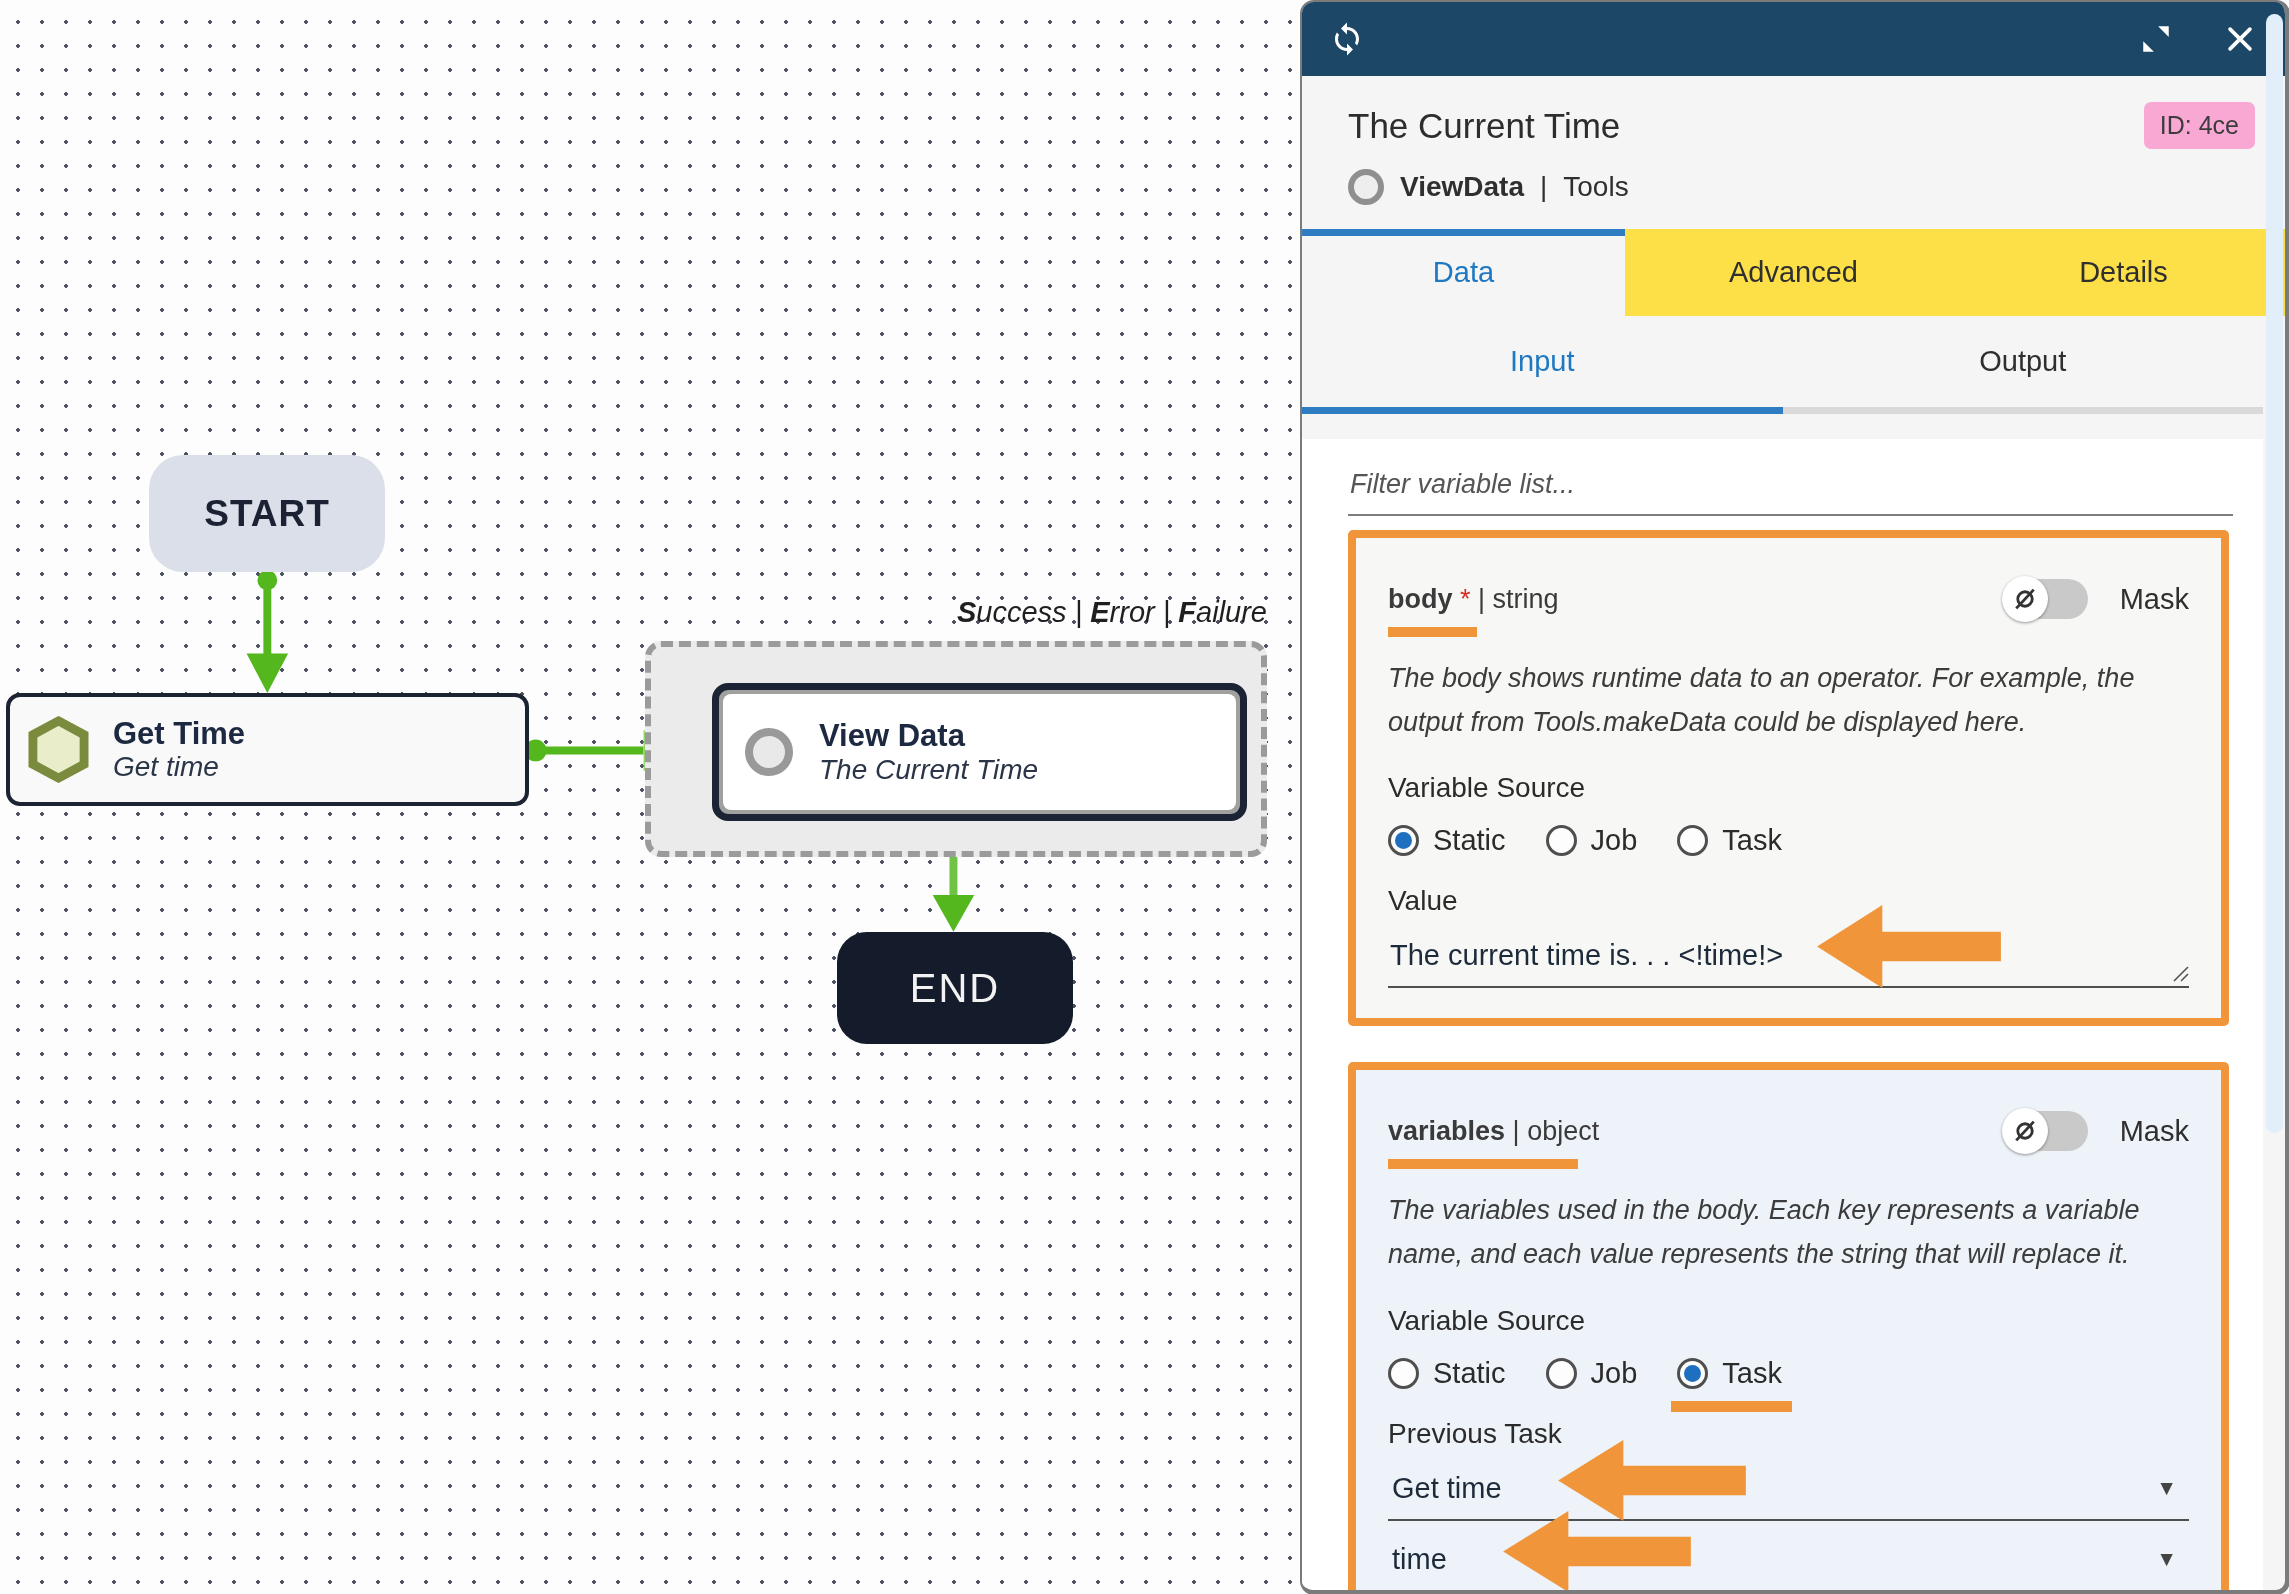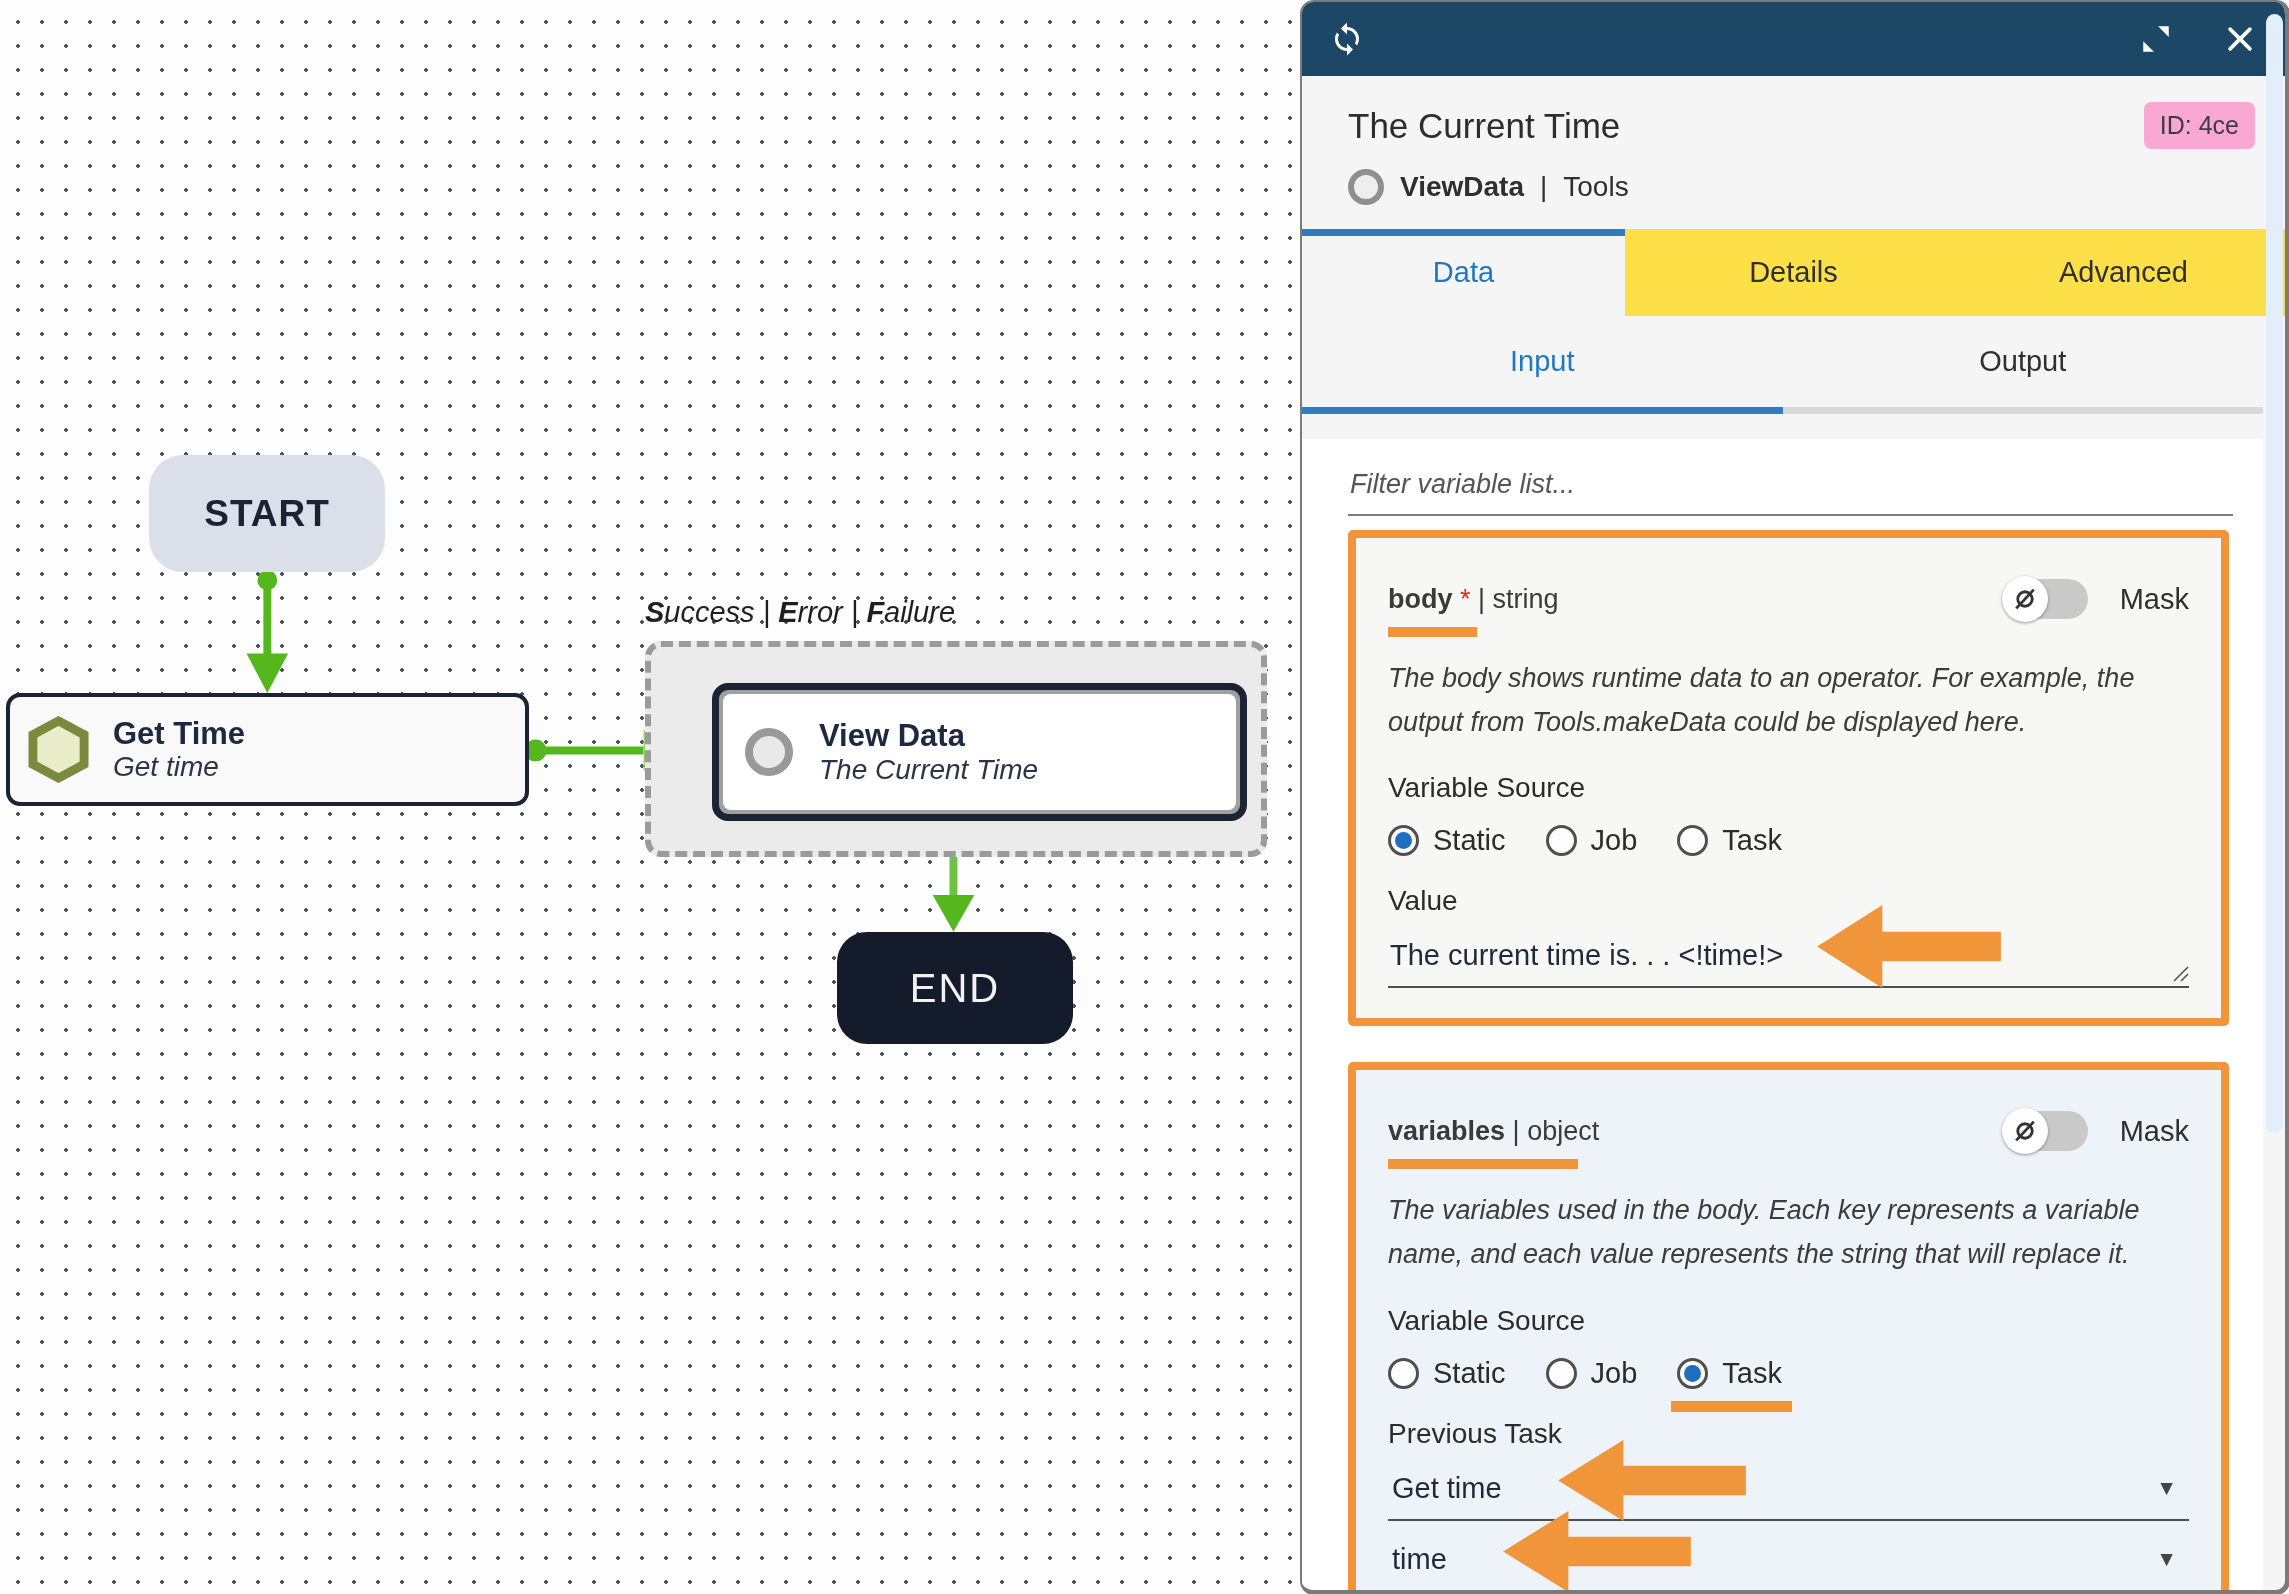--- a/index.html
+++ b/index.html
@@ -31,21 +31,21 @@
 
   .selection-box { position: absolute; left: 645px; top: 641px; width: 622px; height: 216px;
     background: #ebebeb; border: 6px dashed #9b9b9b; border-radius: 16px; }
   .viewdata-node { left: 712px; top: 683px; width: 535px; height: 138px;
     background: #a0a0a0; border: 7px solid #1b2335; border-radius: 16px; padding: 4px; }
   .viewdata-inner { width: 100%; height: 100%; background: #fff; border-radius: 8px;
     display: flex; align-items: center; gap: 26px; padding-left: 22px; }
   .ring-icon { flex: 0 0 auto; width: 48px; height: 48px; border-radius: 50%;
     border: 8px solid #999; background: #e9e9e9; }
   .edge-caption { position: absolute; left: 645px; top: 596px; width: 622px;
-    text-align: left; font-size: 29px; font-style: italic; color: #1f1f1f; }
+    text-align: right; font-size: 29px; font-style: italic; color: #1f1f1f; }
   .edge-caption b { font-weight: 700; }
 
   
   .panel { position: absolute; left: 1300px; top: 0; width: 990px; height: 1595px;
     background: #f5f5f5; border: 2px solid #7b7b7b; border-right-width: 5px;
     border-bottom-width: 5px; border-radius: 14px; overflow: hidden; color: #333; }
   .panel-header { height: 74px; background: #1c4767; display: flex; align-items: center;
     padding: 0 26px; gap: 46px; }
   .icon-btn { width: 38px; height: 38px; display: flex; align-items: center;
     justify-content: center; cursor: pointer; }
@@ -218,24 +218,24 @@
     <span class="operator-name">ViewData</span>
     <span>|</span>
     <span>Tools</span>
   </div>
 
   <div class="tabs">
     <div class="tab active">
         <span>Data</span>
       </div>
     <div class="tab">
+        <span>Advanced</span>
+      </div>
+    <div class="tab">
         <span>Details</span>
-      </div>
-    <div class="tab">
-        <span>Advanced</span>
       </div>
   </div>
 
   <div class="subtabs">
     <div class="subtab active">
         <span>Input</span>
       </div>
     <div class="subtab">
         <span>Output</span>
       </div>

